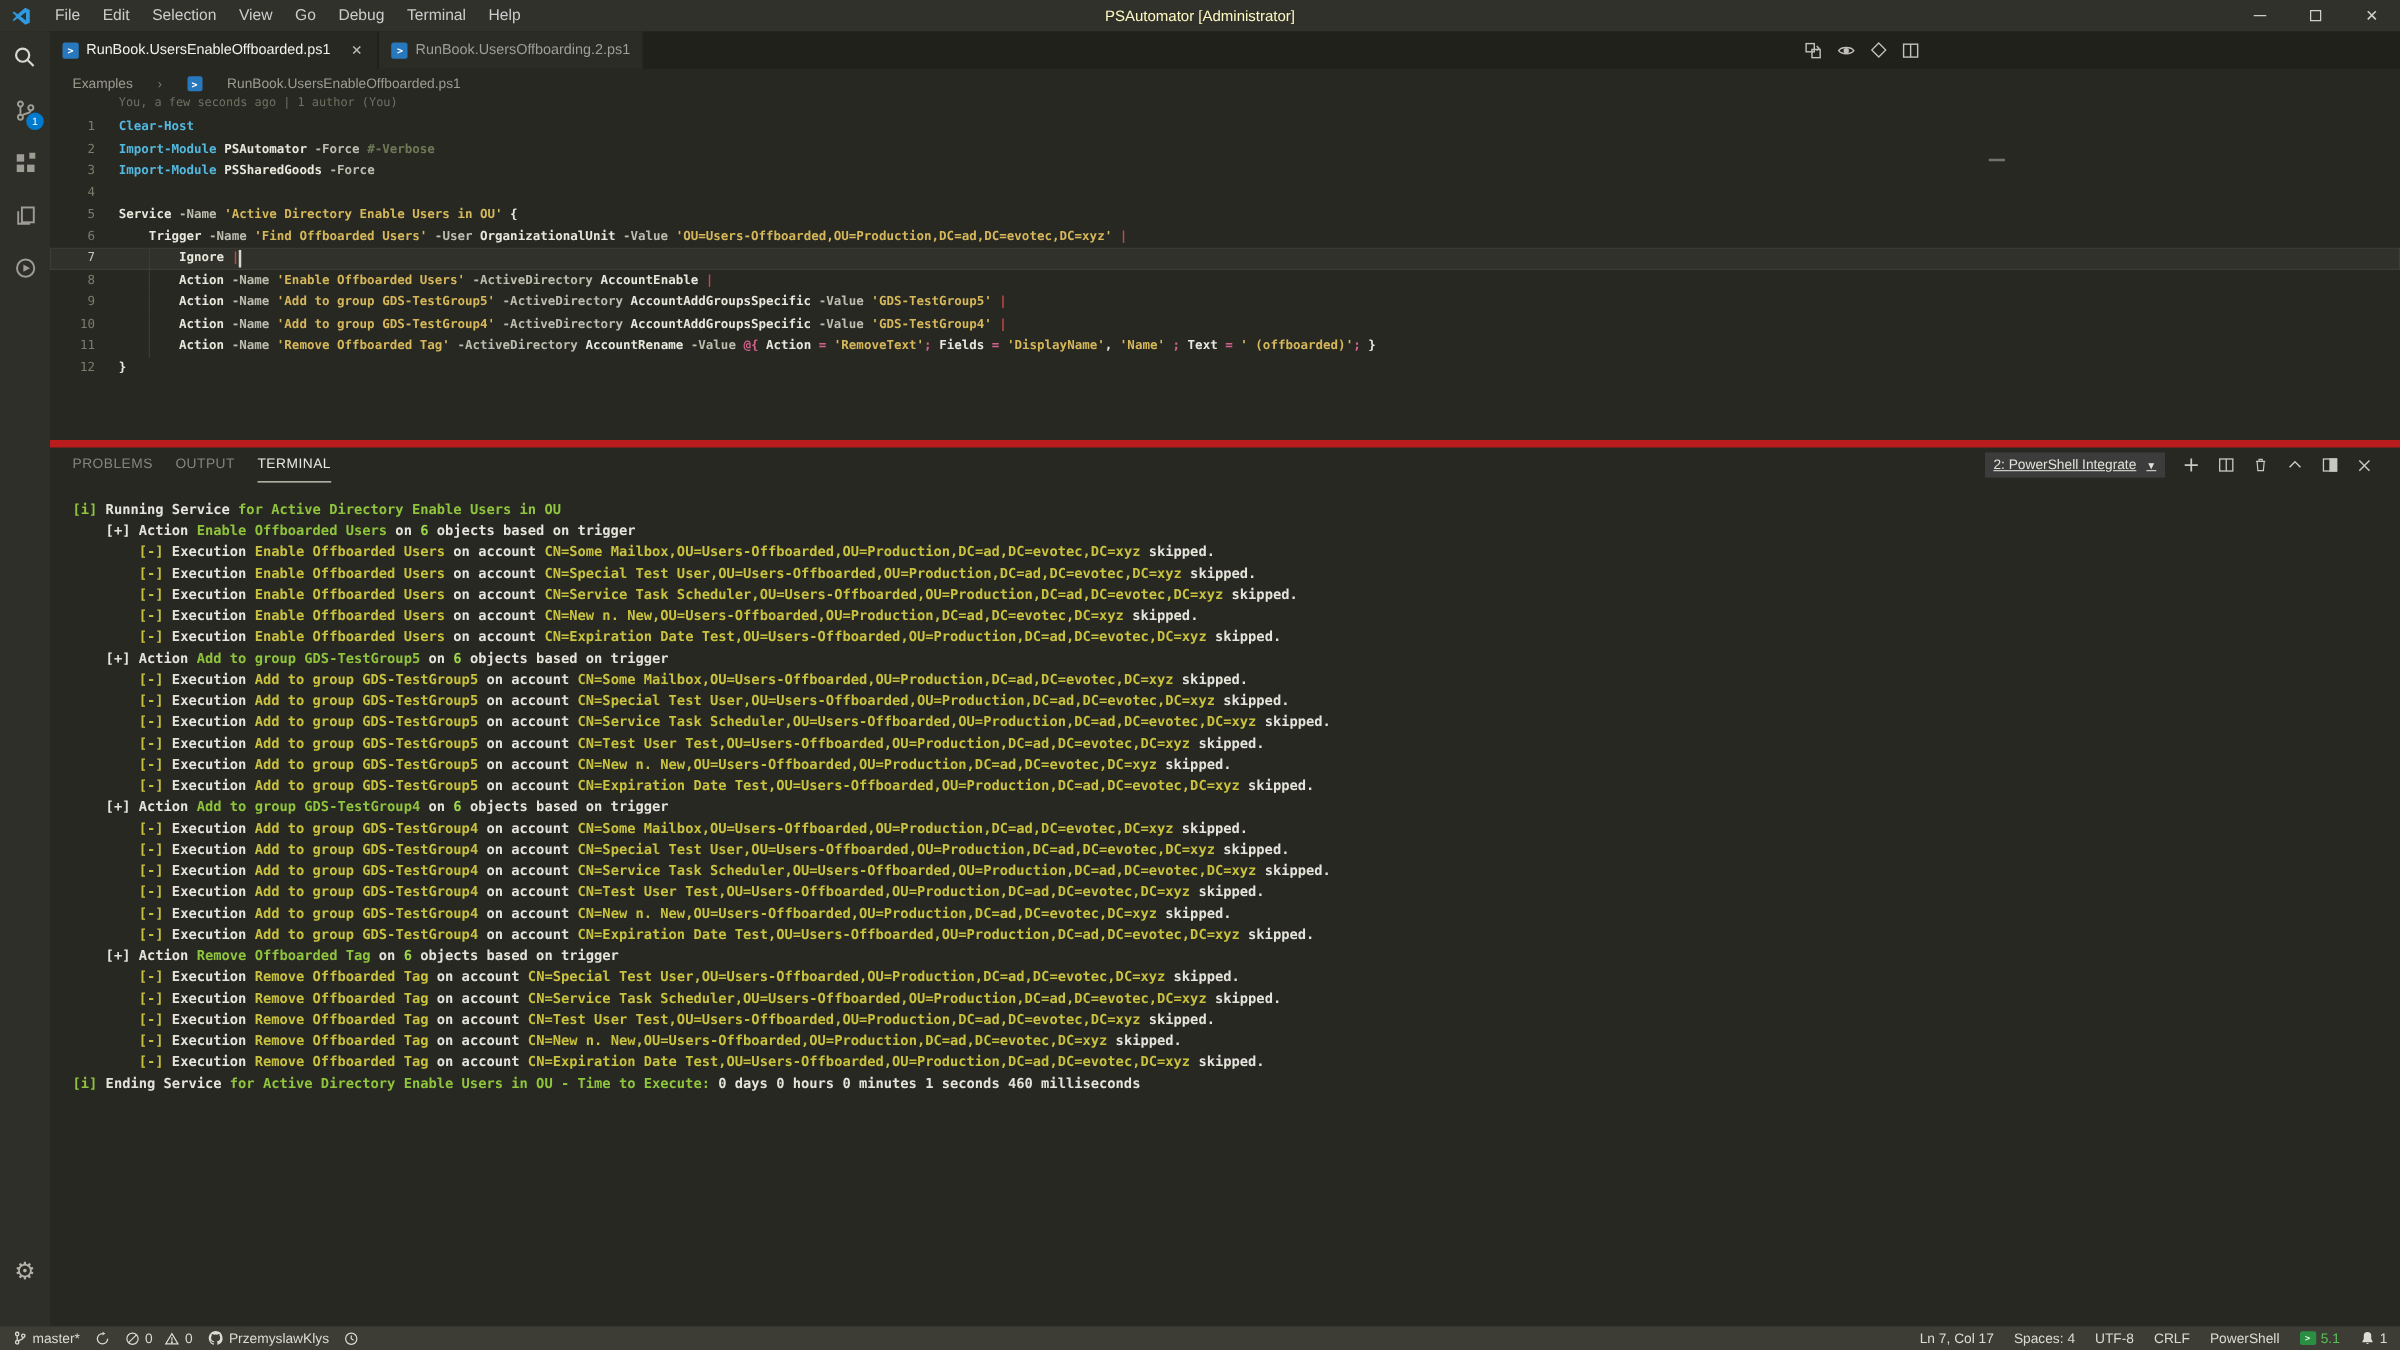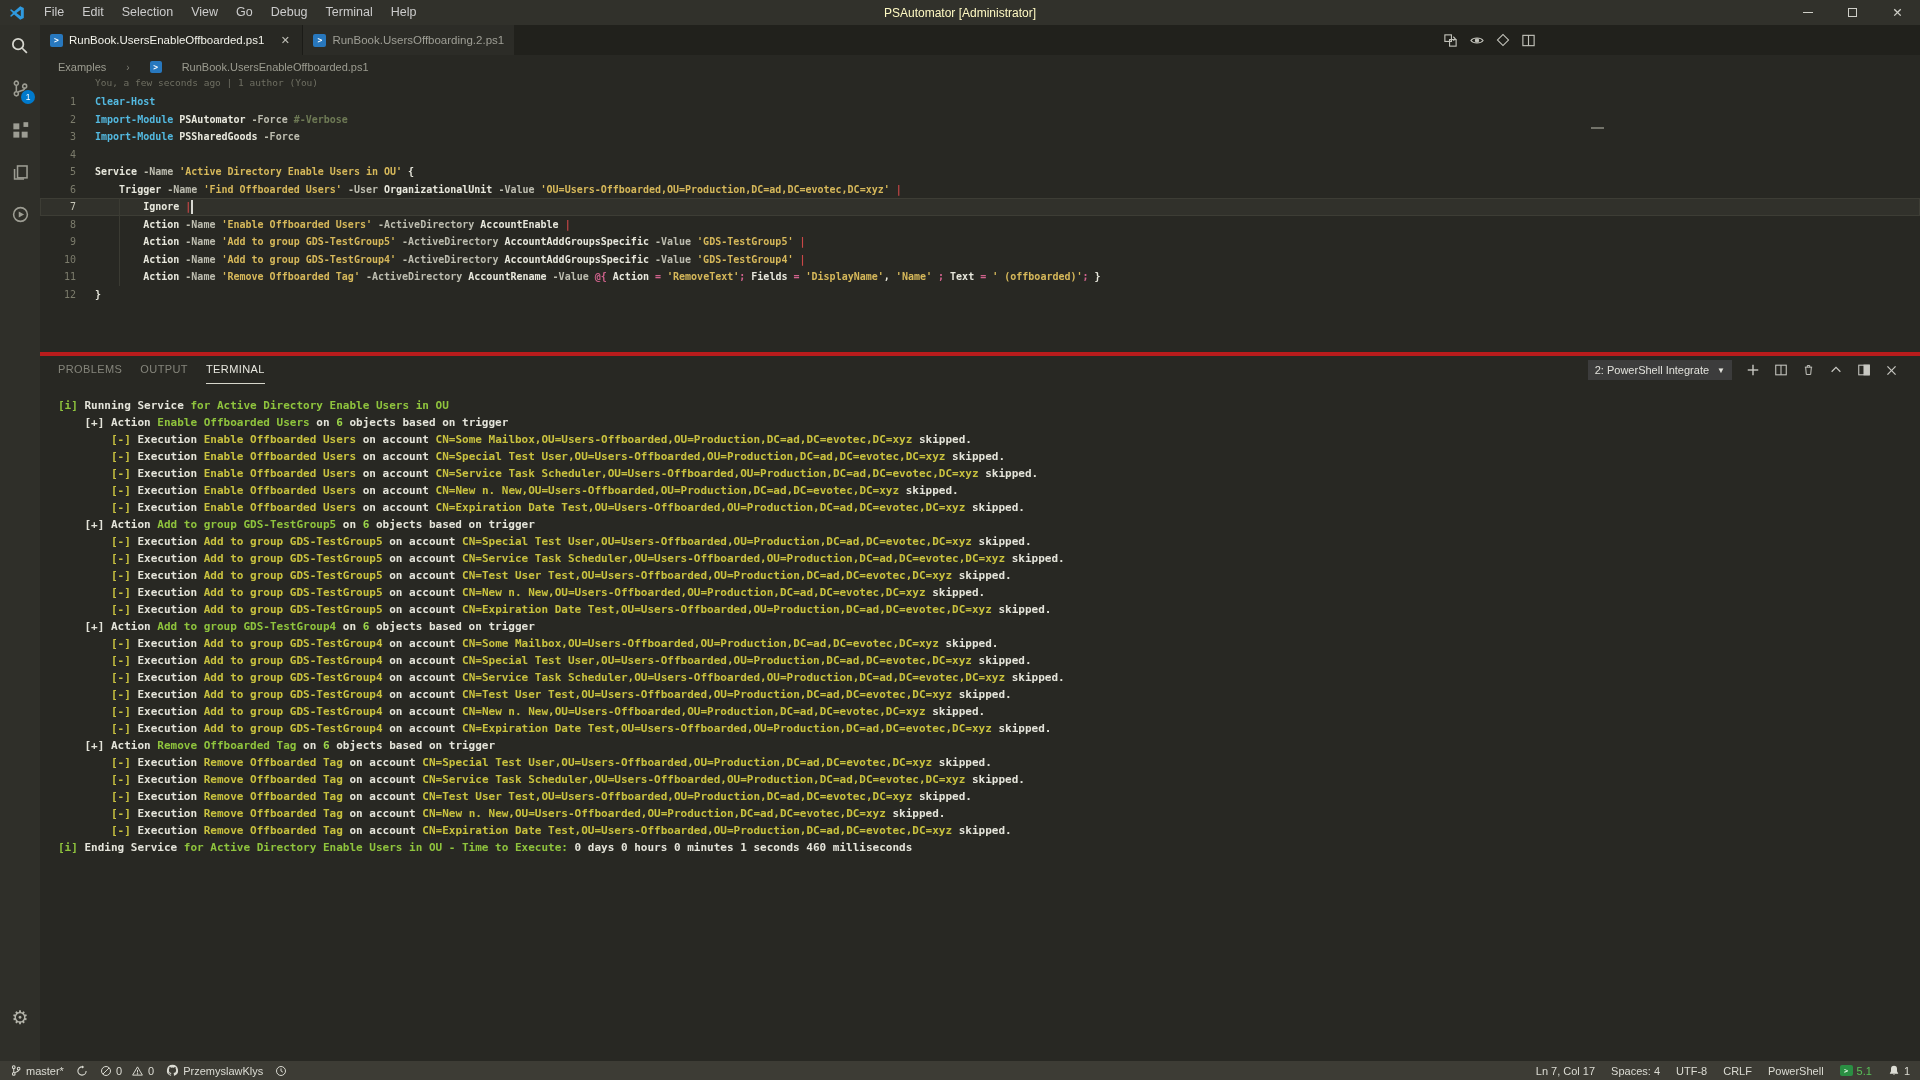--- a/index.html
+++ b/index.html
@@ -61,27 +61,27 @@
                    font-weight:normal; font-size:10px; }
   .code-line.current { background:#31312b; box-shadow:inset 0 0 0 1px #3d3d35; }
   .code-line.current .ln { color:#c6c6b8; }
   .iguide { position:absolute; left:79px; top:0; bottom:0; width:1px; background:#3b3b33; }
   .cursor-v { position:absolute; top:2px; width:1.5px; height:13.5px; background:#d8d8d2; }
   .e-w { color:#e8e8dd; } .e-c { color:#53b9e0; } .e-p { color:#bdbdb0; }
   .e-s { color:#d6b85a; } .e-o { color:#c94747; } .e-k { color:#d0628c; } .e-m { color:#6e7a55; }
   .ruler-mark { position:absolute; right:316px; top:54px; width:13px; height:2px; background:#73736a; }
 
   
-  .panel { position:absolute; top:327px; left:0; right:0; bottom:0; border-top:4px solid #b91c1c; }
+  .panel { position:absolute; top:327px; left:0; right:0; bottom:0; border-top:6px solid #b91c1c; }
   .panel-header { height:28px; display:flex; align-items:center; padding-left:18px; }
   .ptab { font-size:11px; letter-spacing:.4px; color:#85857b; margin-right:18px; height:28px;
           line-height:26px; cursor:default; }
   .ptab.active { color:#e8e8e0; border-bottom:1px solid #d7d7cc; }
   .panel-controls { margin-left:auto; display:flex; align-items:center; gap:14px; padding-right:22px;
-                    color:#c8c8c2; }
+                    color:#c8c8c2;text-decoration:underline; }
   .term-select { background:#3c3c3c; color:#e2e2dc; font-size:11px; height:20px; display:flex;
                  align-items:center; gap:8px; padding:0 7px; cursor:default; }
   .term-select .caret { font-size:8px; }
   .panel-controls svg { display:block; }
 
   .terminal { position:absolute; top:28px; bottom:0; left:0; right:0; padding:13px 0 0 18px;
               font-family:"DejaVu Sans Mono", monospace; font-size:11px; font-weight:bold; }
   .tline { height:17px; line-height:17px; white-space:pre; }
   .t-w { color:#e4e4da; } .t-g { color:#8fc43d; } .t-n { color:#9cd64a; }
   .t-y { color:#c9c23f; } .t-m { color:#bd86c9; }
@@ -290,20 +290,21 @@
         <div class="terminal">
           <div id="term-lines">
               <div class="tline"><span class="t-g">[i]</span><span class="t-w"> Running Service </span><span class="t-g">for Active Directory Enable Users in OU</span></div>
               <div class="tline"><span class="t-w">    [+] Action </span><span class="t-g">Enable Offboarded Users</span><span class="t-w"> on </span><span class="t-n">6</span><span class="t-w"> objects based on trigger</span></div>
               <div class="tline"><span class="t-y">        [-]</span><span class="t-w"> Execution </span><span class="t-y">Enable Offboarded Users</span><span class="t-w"> on account </span><span class="t-y">CN=Some Mailbox,OU=Users-Offboarded,OU=Production,DC=ad,DC=evotec,DC=xyz</span><span class="t-w"> skipped.</span></div>
               <div class="tline"><span class="t-y">        [-]</span><span class="t-w"> Execution </span><span class="t-y">Enable Offboarded Users</span><span class="t-w"> on account </span><span class="t-y">CN=Special Test User,OU=Users-Offboarded,OU=Production,DC=ad,DC=evotec,DC=xyz</span><span class="t-w"> skipped.</span></div>
               <div class="tline"><span class="t-y">        [-]</span><span class="t-w"> Execution </span><span class="t-y">Enable Offboarded Users</span><span class="t-w"> on account </span><span class="t-y">CN=Service Task Scheduler,OU=Users-Offboarded,OU=Production,DC=ad,DC=evotec,DC=xyz</span><span class="t-w"> skipped.</span></div>
               <div class="tline"><span class="t-y">        [-]</span><span class="t-w"> Execution </span><span class="t-y">Enable Offboarded Users</span><span class="t-w"> on account </span><span class="t-y">CN=New n. New,OU=Users-Offboarded,OU=Production,DC=ad,DC=evotec,DC=xyz</span><span class="t-w"> skipped.</span></div>
               <div class="tline"><span class="t-y">        [-]</span><span class="t-w"> Execution </span><span class="t-y">Enable Offboarded Users</span><span class="t-w"> on account </span><span class="t-y">CN=Expiration Date Test,OU=Users-Offboarded,OU=Production,DC=ad,DC=evotec,DC=xyz</span><span class="t-w"> skipped.</span></div>
               <div class="tline"><span class="t-w">    [+] Action </span><span class="t-g">Add to group GDS-TestGroup5</span><span class="t-w"> on </span><span class="t-n">6</span><span class="t-w"> objects based on trigger</span></div>
+              <div class="tline"><span class="t-y">        [-]</span><span class="t-w"> Execution </span><span class="t-y">Add to group GDS-TestGroup5</span><span class="t-w"> on account </span><span class="t-y">CN=Some Mailbox,OU=Users-Offboarded,OU=Production,DC=ad,DC=evotec,DC=xyz</span><span class="t-w"> skipped.</span></div>
               <div class="tline"><span class="t-y">        [-]</span><span class="t-w"> Execution </span><span class="t-y">Add to group GDS-TestGroup5</span><span class="t-w"> on account </span><span class="t-y">CN=Special Test User,OU=Users-Offboarded,OU=Production,DC=ad,DC=evotec,DC=xyz</span><span class="t-w"> skipped.</span></div>
               <div class="tline"><span class="t-y">        [-]</span><span class="t-w"> Execution </span><span class="t-y">Add to group GDS-TestGroup5</span><span class="t-w"> on account </span><span class="t-y">CN=Service Task Scheduler,OU=Users-Offboarded,OU=Production,DC=ad,DC=evotec,DC=xyz</span><span class="t-w"> skipped.</span></div>
               <div class="tline"><span class="t-y">        [-]</span><span class="t-w"> Execution </span><span class="t-y">Add to group GDS-TestGroup5</span><span class="t-w"> on account </span><span class="t-y">CN=Test User Test,OU=Users-Offboarded,OU=Production,DC=ad,DC=evotec,DC=xyz</span><span class="t-w"> skipped.</span></div>
               <div class="tline"><span class="t-y">        [-]</span><span class="t-w"> Execution </span><span class="t-y">Add to group GDS-TestGroup5</span><span class="t-w"> on account </span><span class="t-y">CN=New n. New,OU=Users-Offboarded,OU=Production,DC=ad,DC=evotec,DC=xyz</span><span class="t-w"> skipped.</span></div>
               <div class="tline"><span class="t-y">        [-]</span><span class="t-w"> Execution </span><span class="t-y">Add to group GDS-TestGroup5</span><span class="t-w"> on account </span><span class="t-y">CN=Expiration Date Test,OU=Users-Offboarded,OU=Production,DC=ad,DC=evotec,DC=xyz</span><span class="t-w"> skipped.</span></div>
               <div class="tline"><span class="t-w">    [+] Action </span><span class="t-g">Add to group GDS-TestGroup4</span><span class="t-w"> on </span><span class="t-n">6</span><span class="t-w"> objects based on trigger</span></div>
               <div class="tline"><span class="t-y">        [-]</span><span class="t-w"> Execution </span><span class="t-y">Add to group GDS-TestGroup4</span><span class="t-w"> on account </span><span class="t-y">CN=Some Mailbox,OU=Users-Offboarded,OU=Production,DC=ad,DC=evotec,DC=xyz</span><span class="t-w"> skipped.</span></div>
               <div class="tline"><span class="t-y">        [-]</span><span class="t-w"> Execution </span><span class="t-y">Add to group GDS-TestGroup4</span><span class="t-w"> on account </span><span class="t-y">CN=Special Test User,OU=Users-Offboarded,OU=Production,DC=ad,DC=evotec,DC=xyz</span><span class="t-w"> skipped.</span></div>
               <div class="tline"><span class="t-y">        [-]</span><span class="t-w"> Execution </span><span class="t-y">Add to group GDS-TestGroup4</span><span class="t-w"> on account </span><span class="t-y">CN=Service Task Scheduler,OU=Users-Offboarded,OU=Production,DC=ad,DC=evotec,DC=xyz</span><span class="t-w"> skipped.</span></div>
               <div class="tline"><span class="t-y">        [-]</span><span class="t-w"> Execution </span><span class="t-y">Add to group GDS-TestGroup4</span><span class="t-w"> on account </span><span class="t-y">CN=Test User Test,OU=Users-Offboarded,OU=Production,DC=ad,DC=evotec,DC=xyz</span><span class="t-w"> skipped.</span></div>

